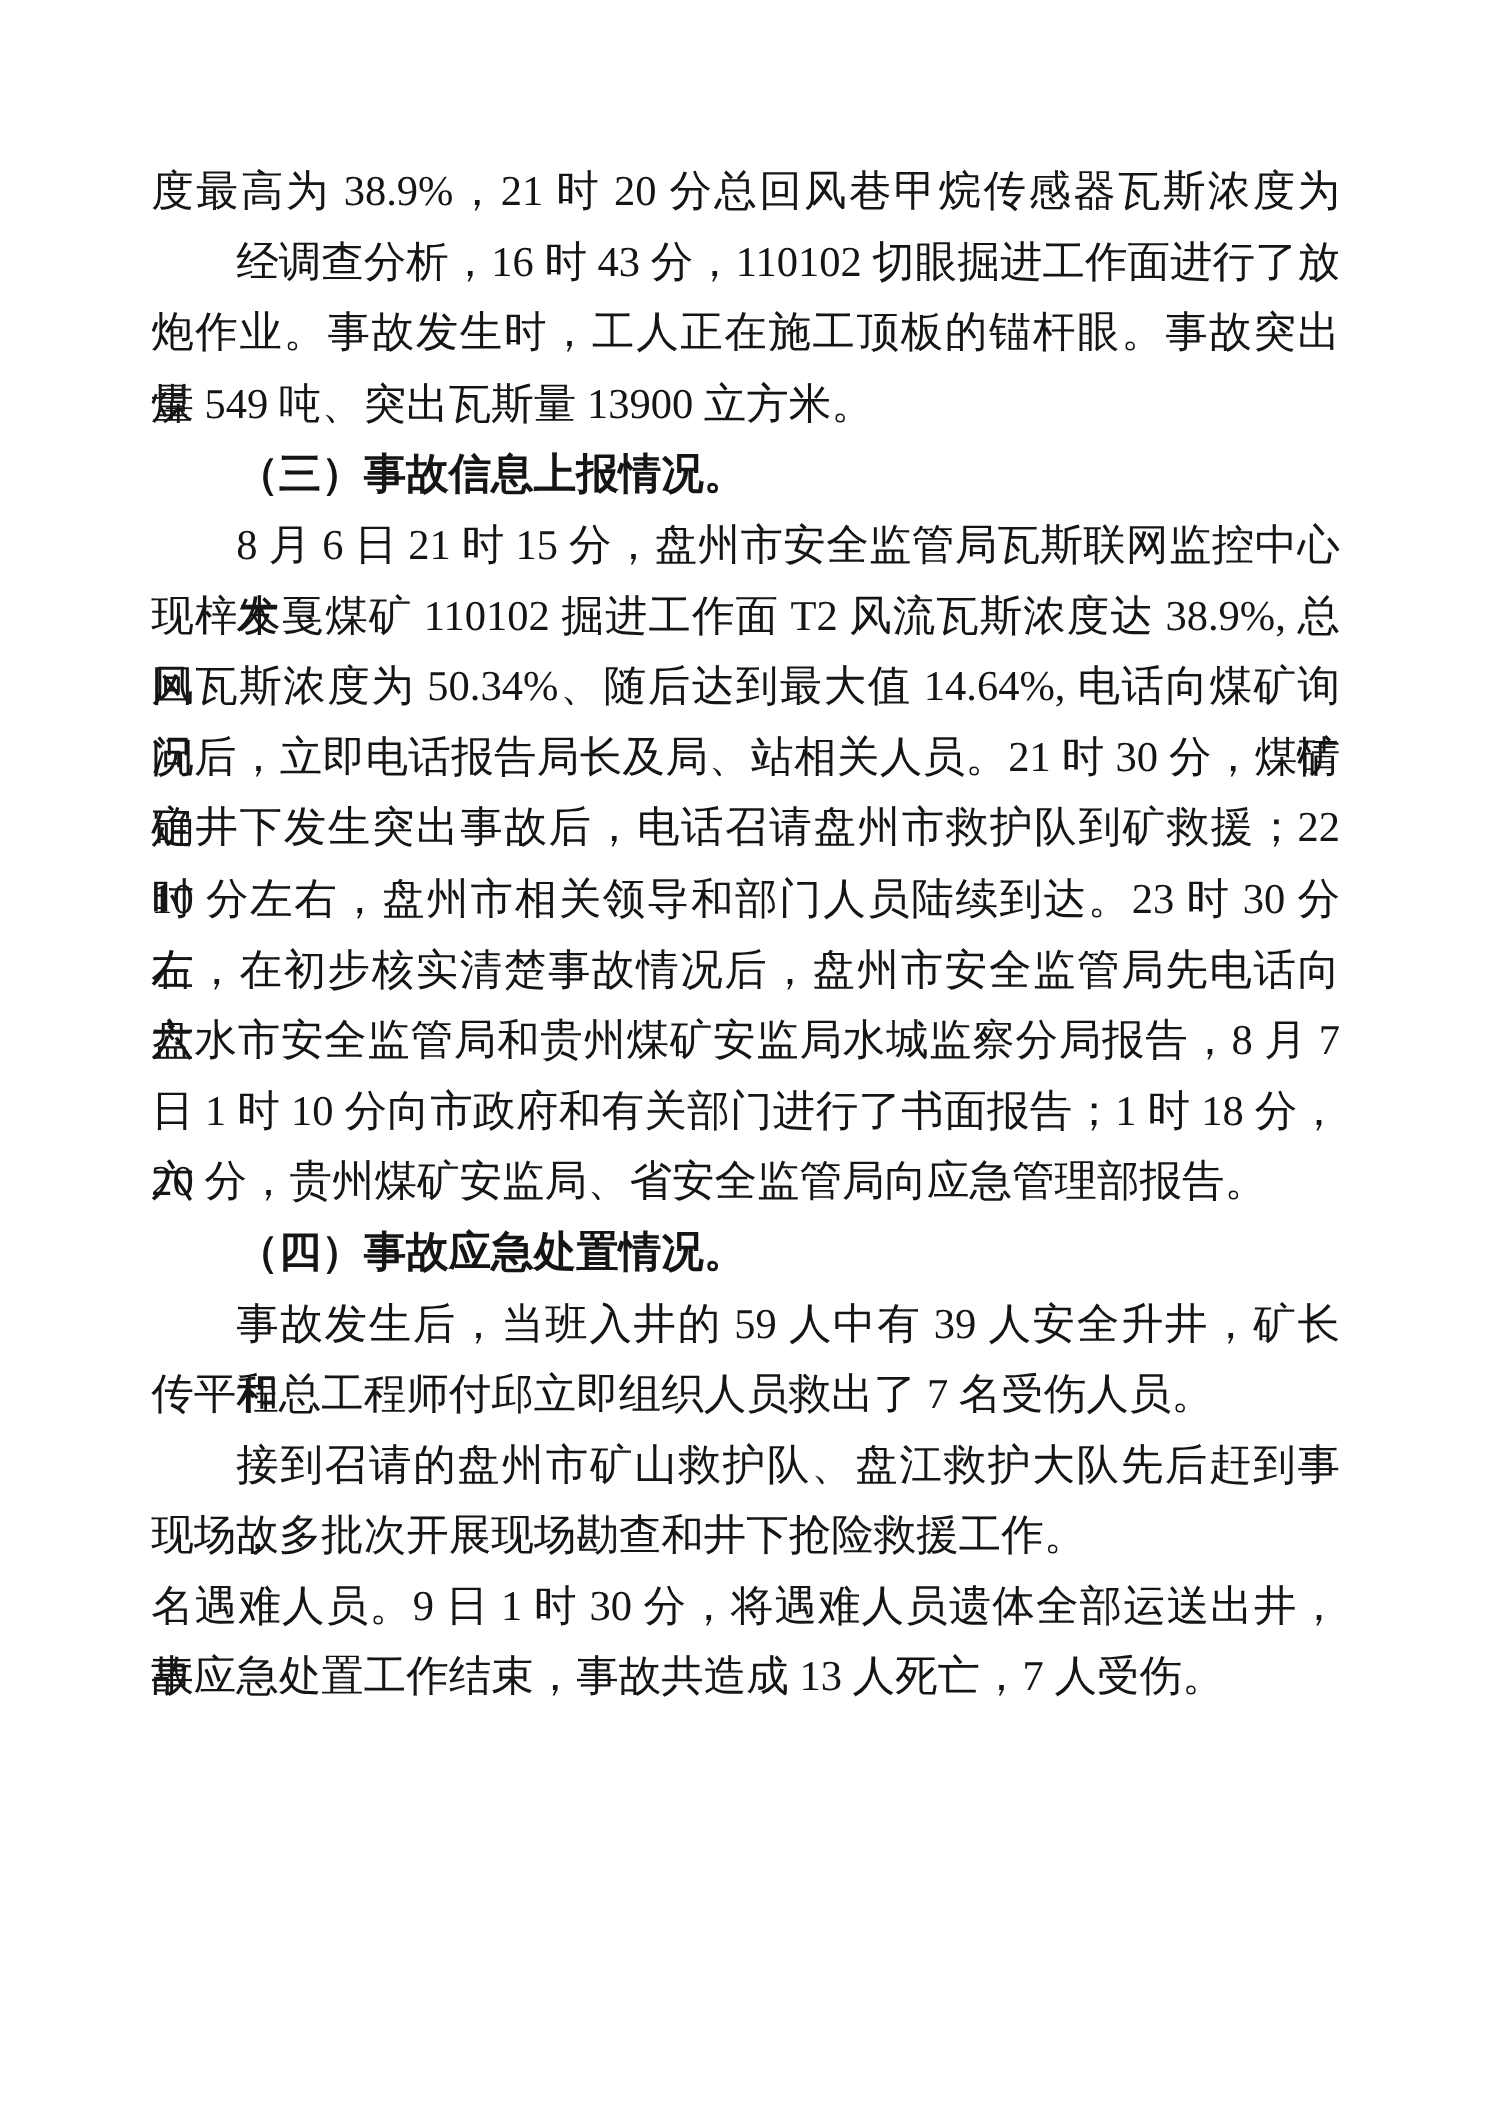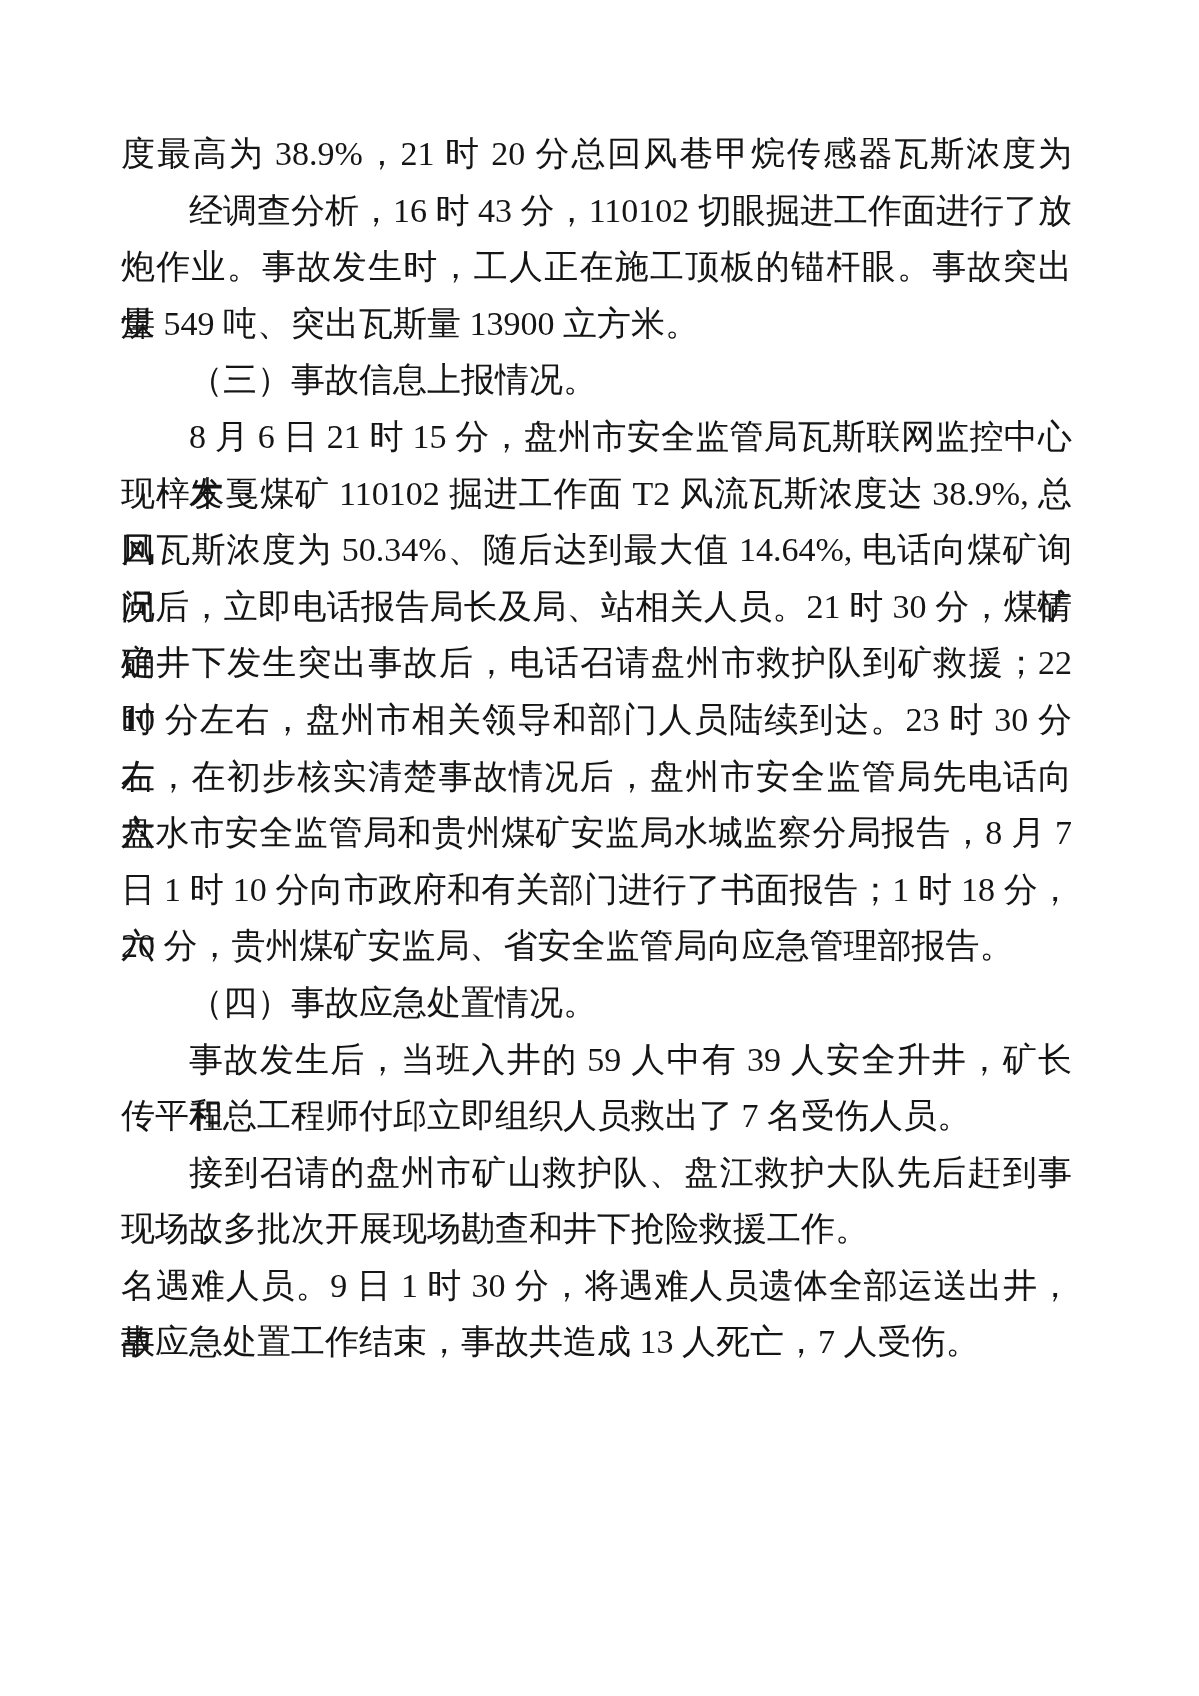--- a/index.html
+++ b/index.html
@@ -34,21 +34,21 @@
     white-space: normal;
   }
   .line.no-fill {
     text-align: left;
     text-align-last: left;
   }
   .line.indent {
     padding-left: 68px;
   }
   .line.heading {
-    font-weight: normal;
+    font-weight: bold;
   }
   .page-number {
     position: absolute;
     left: 129px;
     top: 1578px;
     font-size: 24px;
     line-height: 34px;
     letter-spacing: 4px;
     color: #222222;
   }

